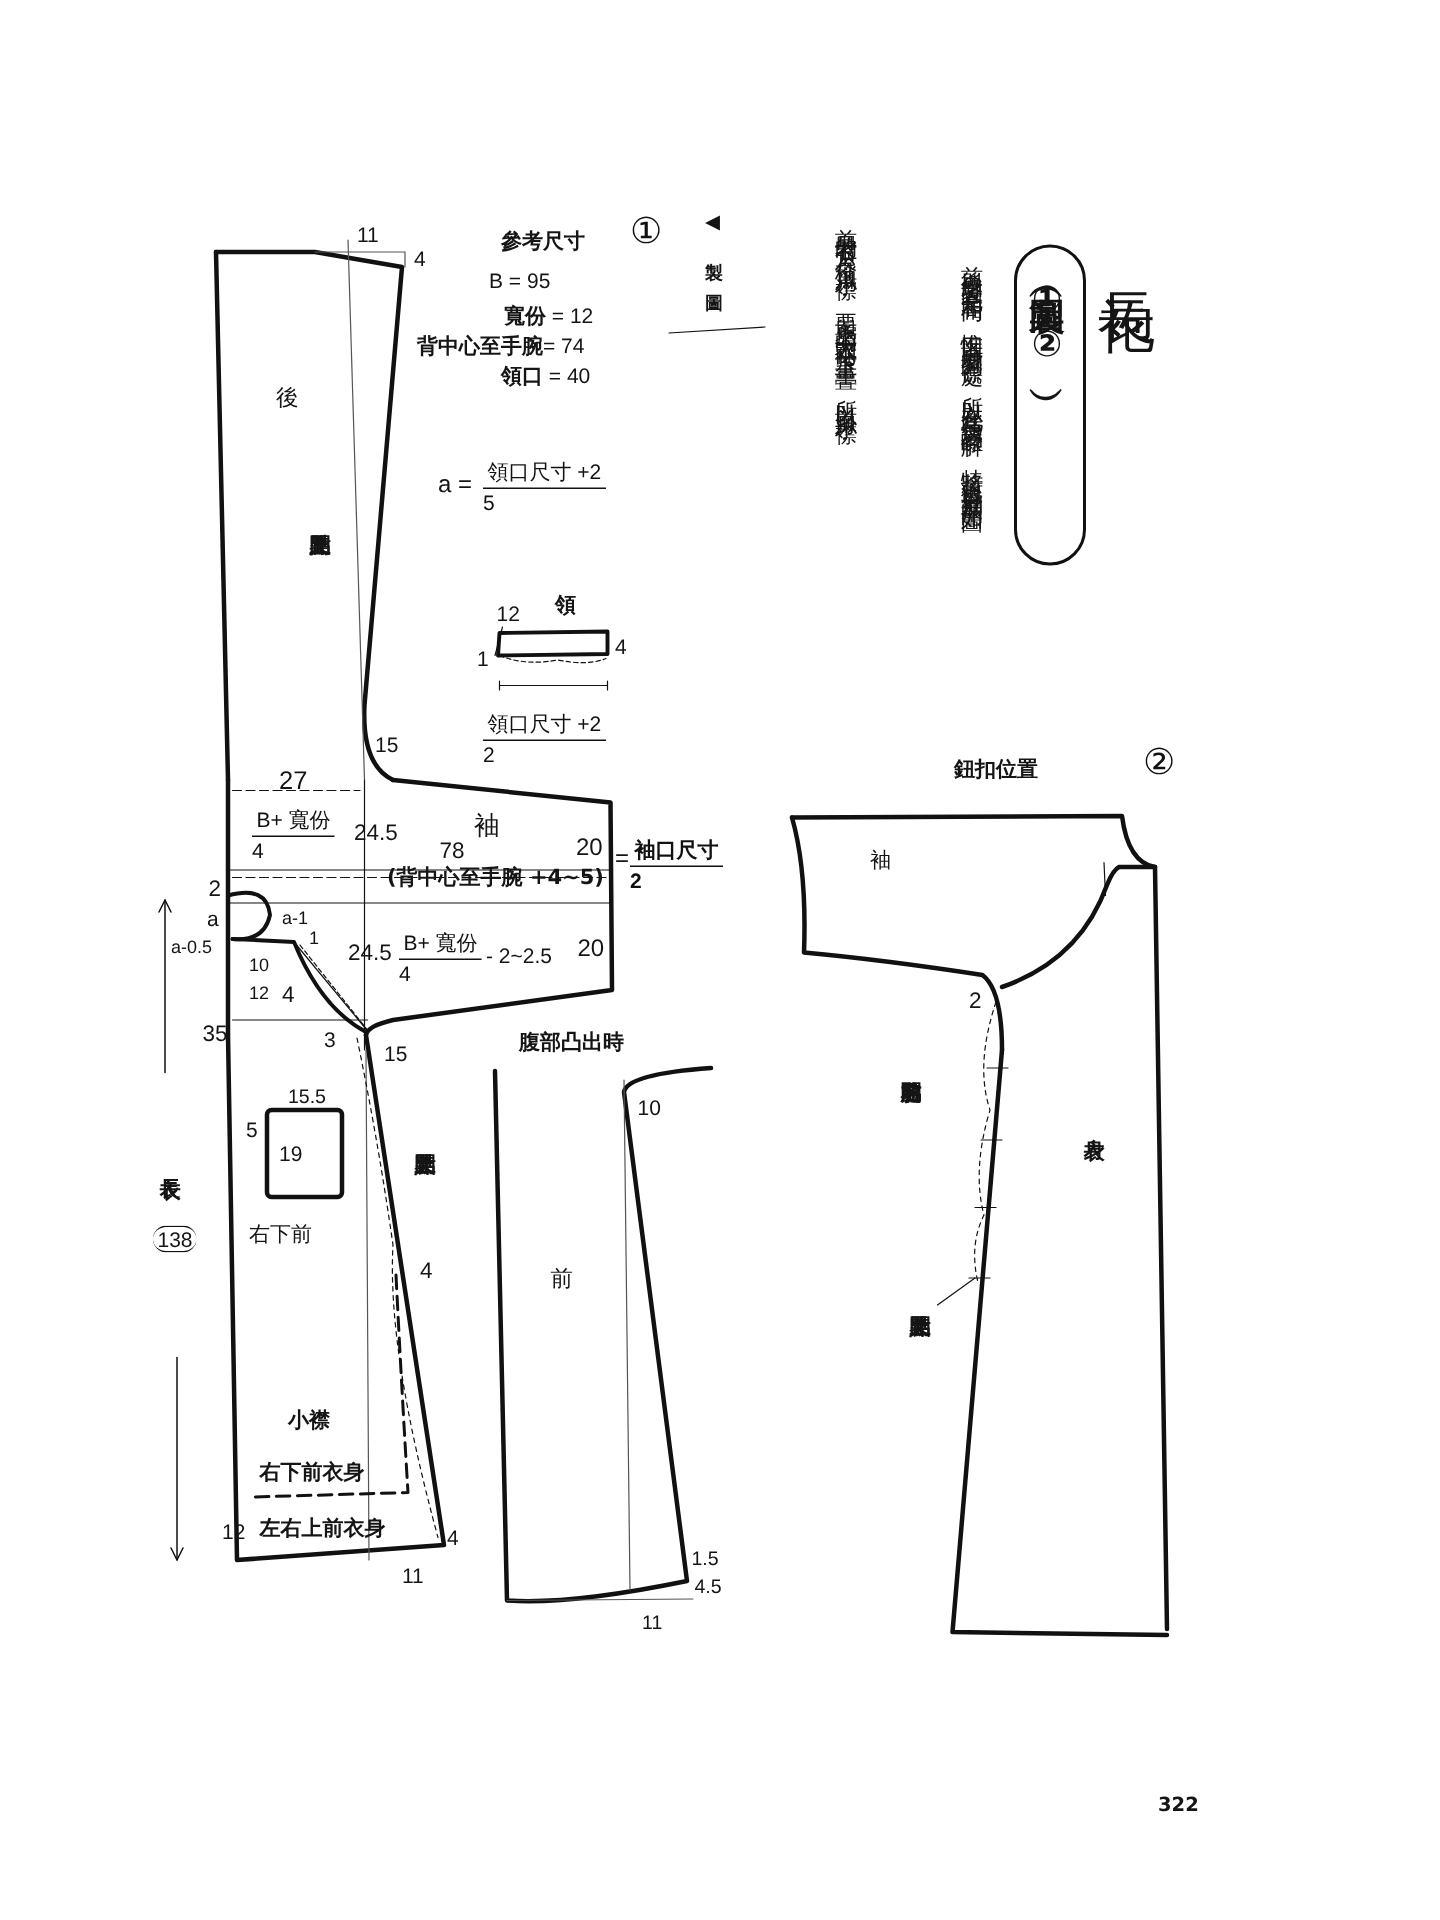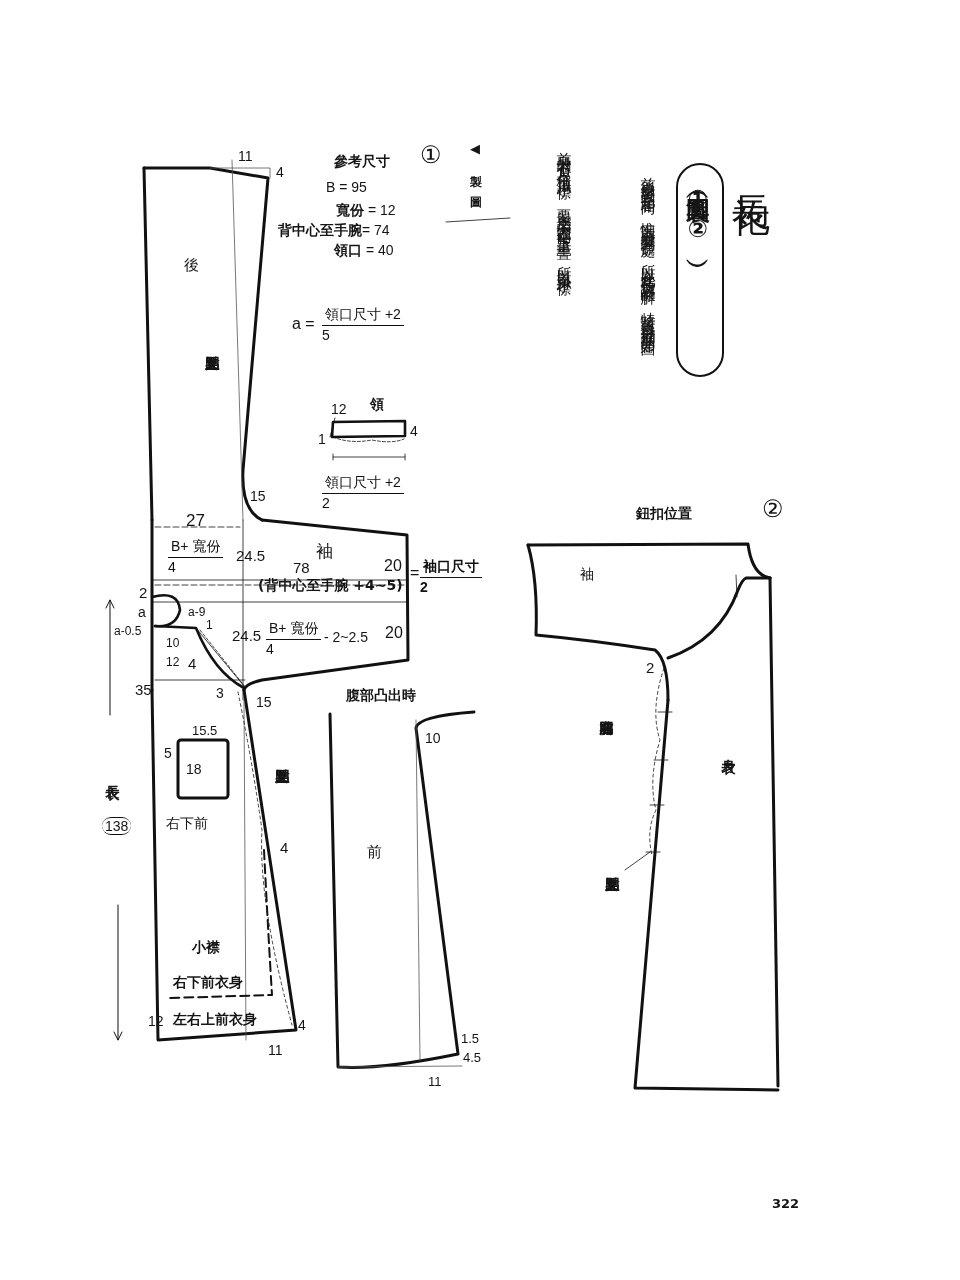--- a/index.html
+++ b/index.html
@@ -154,33 +154,33 @@
 </div>
 <div class="t num" style="left:232px;top:628px;font-size:15px;">24.5</div>
 <div class="frac num" style="left:266px;top:620px;font-size:14px;">
   <span class="n">B+ 寬份</span>
     <span class="d">4</span>
 </div>
 <div class="t num" style="left:324px;top:630px;font-size:14px;">- 2~2.5</div>
 
 <div class="t num" style="left:139px;top:585px;font-size:15px;">2</div>
 <div class="t num" style="left:138px;top:605px;font-size:14px;">a</div>
-<div class="t num" style="left:188px;top:606px;font-size:12px;">a-9</div>
+<div class="t num" style="left:188px;top:606px;font-size:12px;">a-1</div>
 <div class="t num" style="left:114px;top:625px;font-size:12px;">a-0.5</div>
 <div class="t num" style="left:206px;top:619px;font-size:12px;">1</div>
 <div class="t num" style="left:166px;top:637px;font-size:12px;">10</div>
 <div class="t num" style="left:166px;top:656px;font-size:12px;">12</div>
 <div class="t num" style="left:188px;top:656px;font-size:15px;">4</div>
 <div class="t num" style="left:216px;top:686px;font-size:14px;">3</div>
 <div class="t num" style="left:256px;top:695px;font-size:14px;">15</div>
 
 <div class="t num" style="left:135px;top:682px;font-size:15px;">35</div>
 <div class="t num" style="left:164px;top:746px;font-size:14px;">5</div>
 <div class="t num" style="left:192px;top:724px;font-size:13px;">15.5</div>
-<div class="t num" style="left:186px;top:762px;font-size:14px;">18</div>
+<div class="t num" style="left:186px;top:762px;font-size:14px;">19</div>
 <div class="t" style="left:166px;top:816px;font-size:14px;">右下前</div>
 <div class="t vert sm" style="left:276px;top:758px;">開叉止點</div>
 <div class="t num" style="left:280px;top:840px;font-size:15px;">4</div>
 <div class="t sm" style="left:192px;top:940px;">小襟</div>
 <div class="t sm" style="left:173px;top:975px;">右下前衣身</div>
 <div class="t sm" style="left:173px;top:1012px;">左右上前衣身</div>
 <div class="t num" style="left:148px;top:1014px;font-size:14px;">12</div>
 <div class="t num" style="left:268px;top:1043px;font-size:14px;">11</div>
 <div class="t num" style="left:298px;top:1018px;font-size:14px;">4</div>
 

